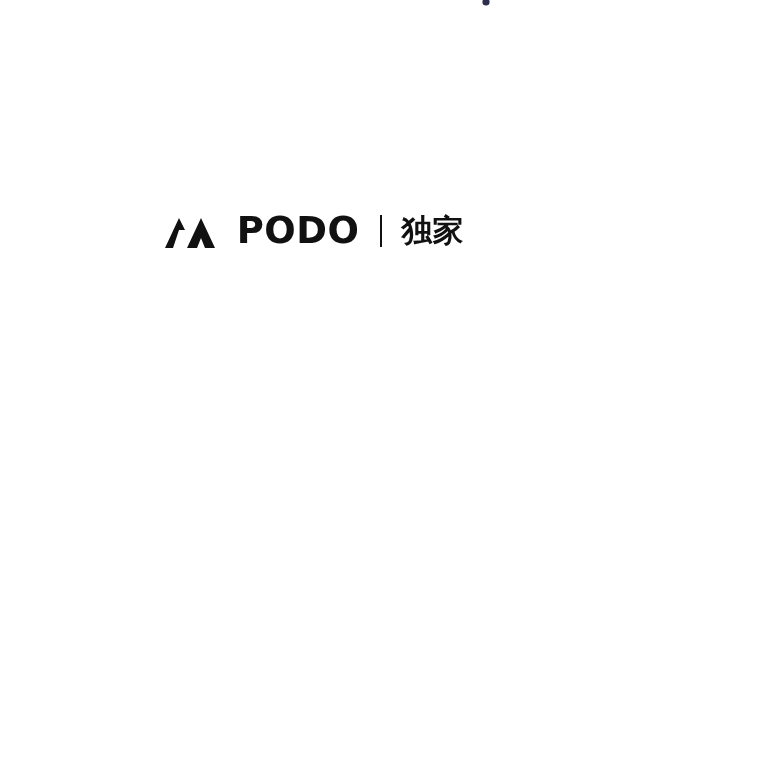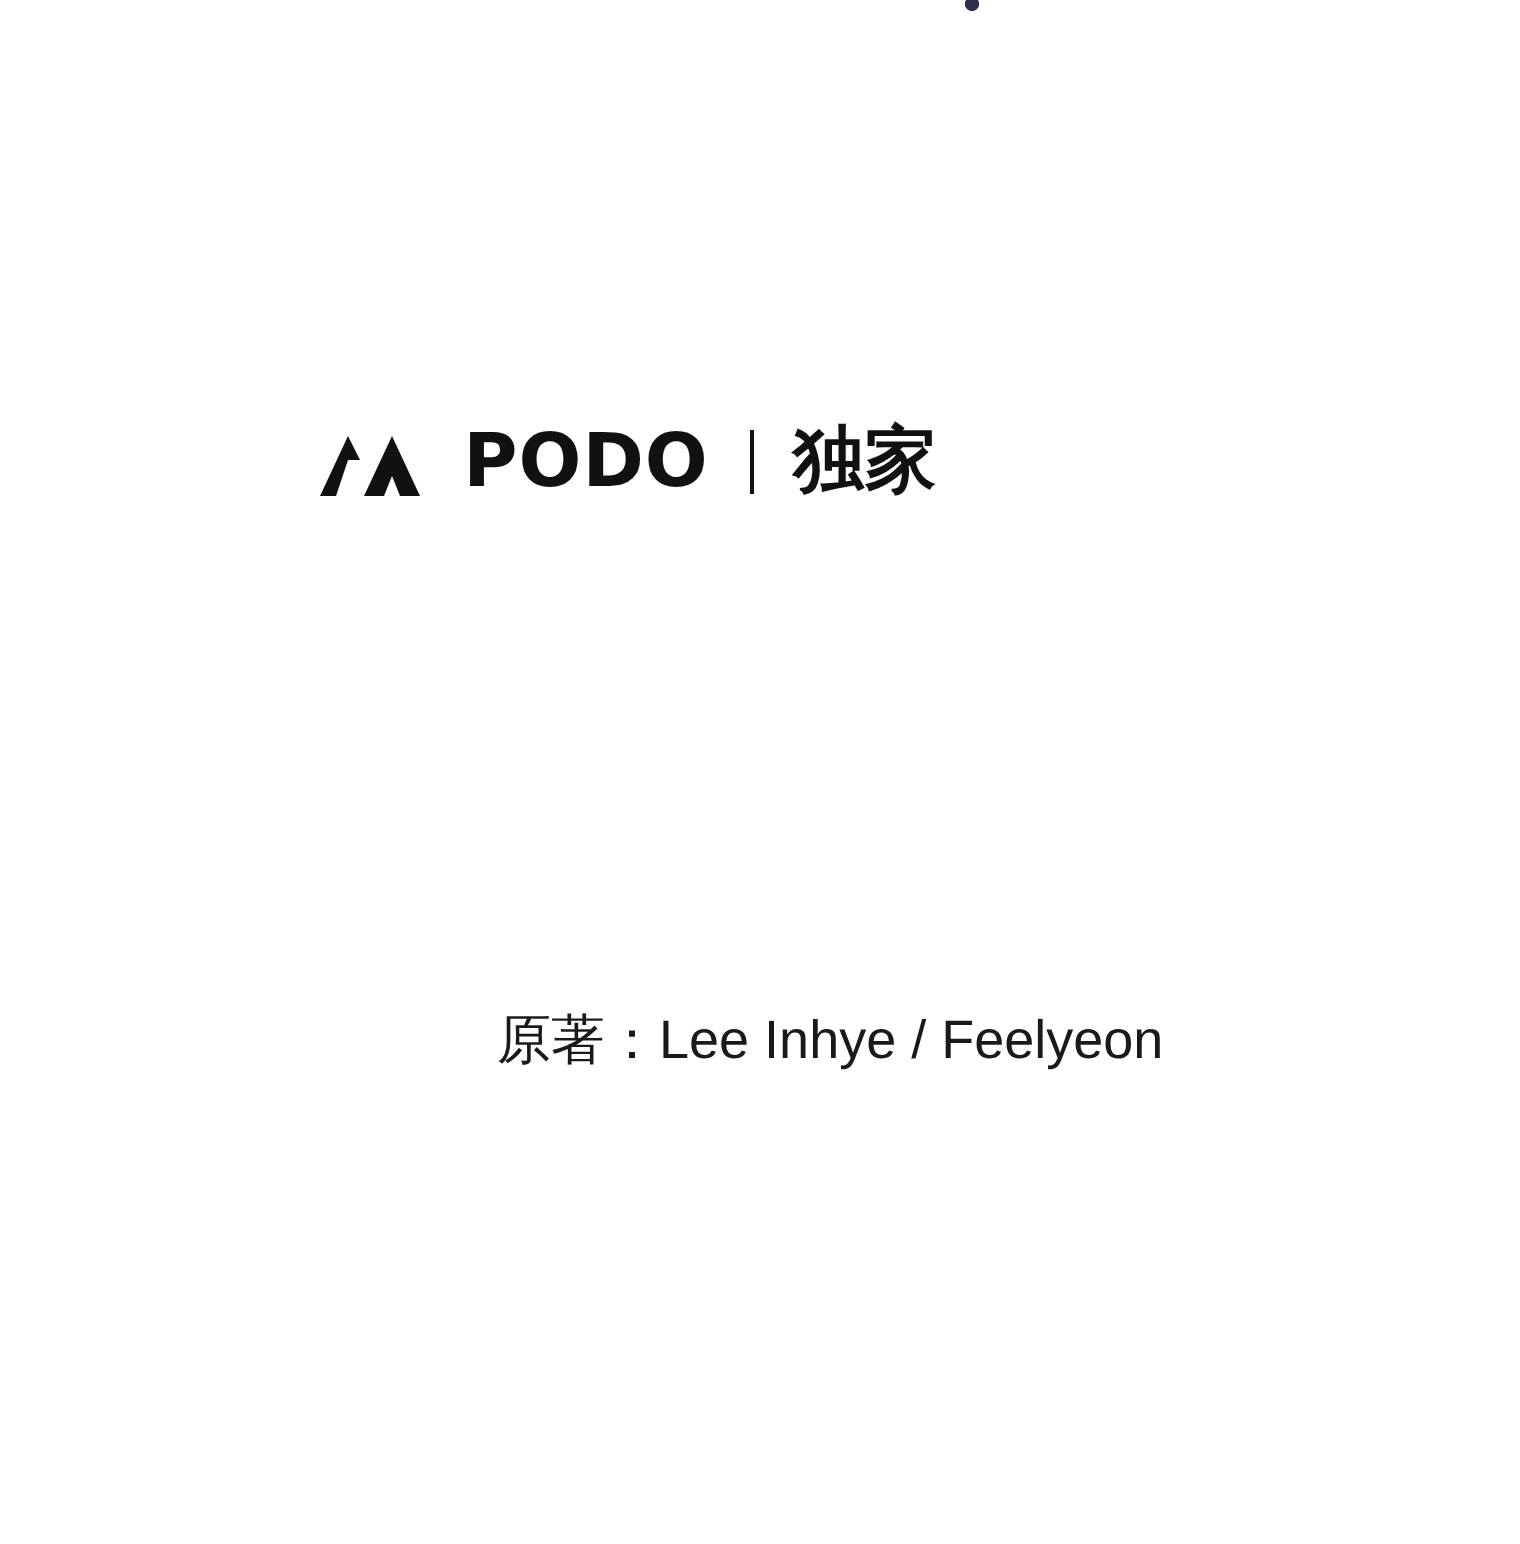--- a/index.html
+++ b/index.html
@@ -65,21 +65,21 @@
     width: 2px;
     height: 32px;
     background: #111111;
     margin: 0 19px 0 21px;
     display: block;
   }
 
   .logo-suffix {
     font-family: "DejaVu Sans", sans-serif;
     font-weight: bold;
-    font-size: 36px;
+    font-size: 31px;
     color: #111111;
     line-height: 1;
   }
 
   
   .credits {
     position: absolute;
     top: 444px;
     left: 197px;
     width: 520px;
@@ -116,20 +116,17 @@
       <path d="M0 34 L14 4 L20 16 L14 16 L8 34 Z" fill="#111111"></path>
       <path d="M22 34 L36 4 L50 34 L40 34 L36 24 L32 34 Z" fill="#111111"></path>
     </svg>
     <span class="logo-word">PODO</span>
     <span class="logo-divider"></span>
     <span class="logo-suffix">独家</span>
   </div>
 
   <div class="credits">
     <div class="credit-line">
-      <span class="credit-role">原著：</span><span class="credit-name">Lee Inhye / Feelyeon</span>
-    </div>
-    <div class="credit-line">
       
     </div>
   </div>
 
 </div>
 
 </body></html>

